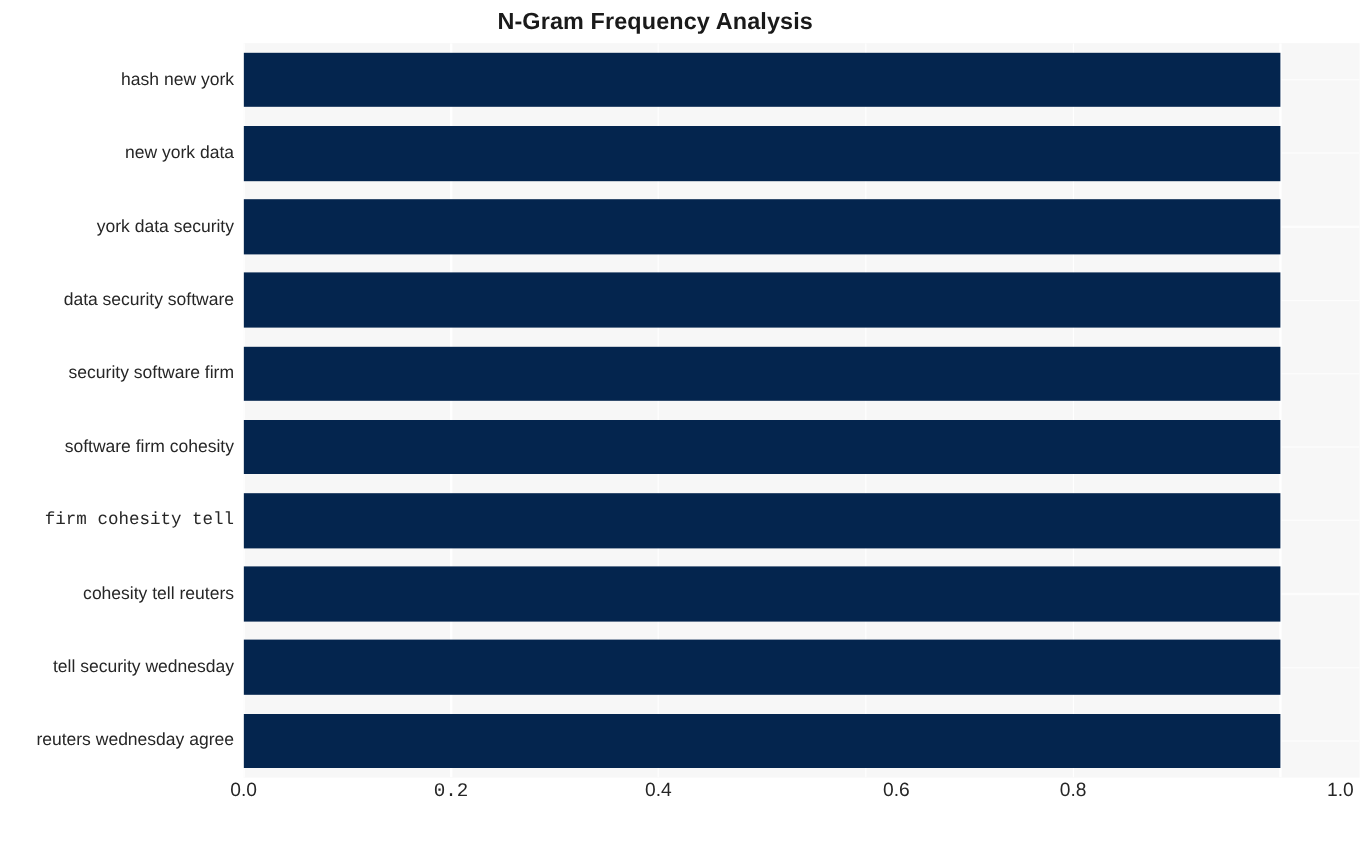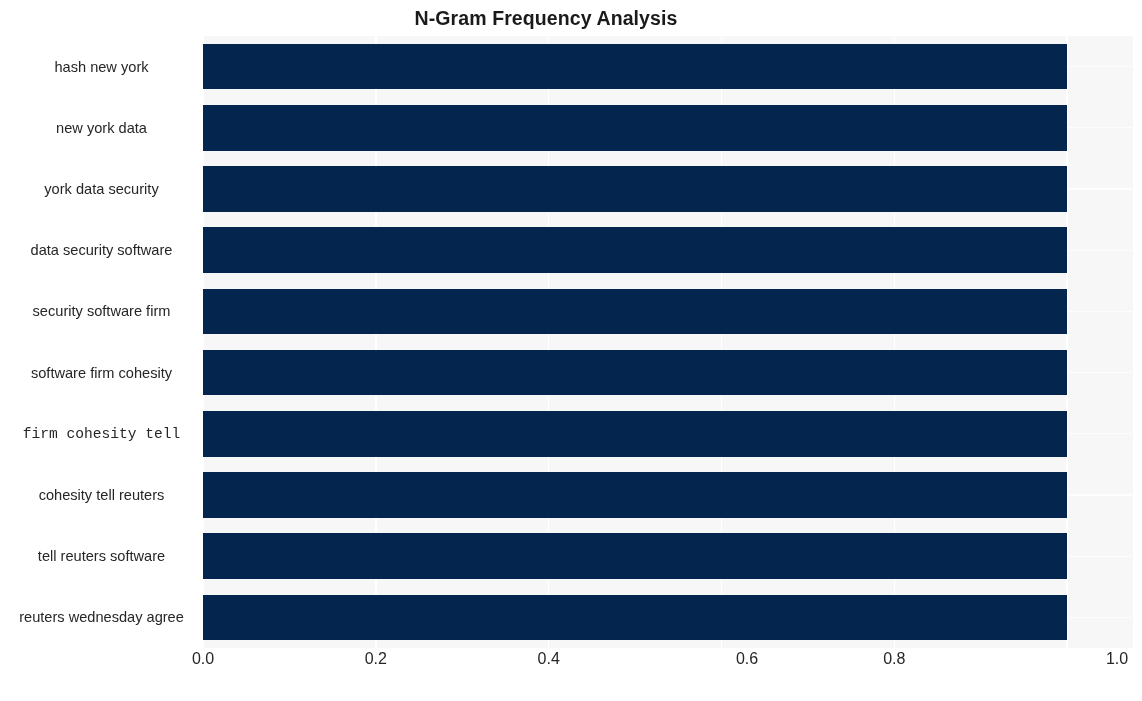--- a/index.html
+++ b/index.html
@@ -77,21 +77,21 @@
     position: absolute;
     left: 0;
     background: #04254e;
   }
 
   
   .ytick {
     position: absolute;
     right: 0;
     width: 195px;
-    text-align: center;
+    text-align: right;
     font-size: 14.6px;
     color: #262626;
     white-space: nowrap;
     transform: translateY(-50%);
     padding-right: 8px;
     box-sizing: border-box;
   }
   .ytick-layer {
     position: absolute;
     left: 0;
@@ -168,27 +168,27 @@
 
   <div class="ytick-layer" id="ytick-layer">
       <div class="ytick" style="top: 30.6px;">hash new york</div>
       <div class="ytick" style="top: 91.8px;">new york data</div>
       <div class="ytick" style="top: 153px;">york data security</div>
       <div class="ytick" style="top: 214.2px;">data security software</div>
       <div class="ytick" style="top: 275.4px;">security software firm</div>
       <div class="ytick" style="top: 336.6px;">software firm cohesity</div>
       <div class="ytick" style="top: 397.8px; font-family: Liberation Mono, monospace;">firm cohesity tell</div>
       <div class="ytick" style="top: 459px;">cohesity tell reuters</div>
-      <div class="ytick" style="top: 520.2px;">tell reuters software</div>
+      <div class="ytick" style="top: 520.2px;">tell security wednesday</div>
       <div class="ytick" style="top: 581.4px;">reuters wednesday agree</div>
     </div>
 
   <div class="xtick-layer" id="xtick-layer">
       <div class="xtick" style="left: 0px;">0.0</div>
-      <div class="xtick" style="left: 172.83px;">0.2</div>
+      <div class="xtick" style="left: 172.83px; font-family: Liberation Mono, monospace;">0.2</div>
       <div class="xtick" style="left: 345.661px;">0.4</div>
       <div class="xtick" style="left: 544px; text-align: right;">0.6</div>
       <div class="xtick" style="left: 691.321px;">0.8</div>
       <div class="xtick" style="left: 914px;">1.0</div>
     </div>
 
 
 </div>
 
 </body></html>

